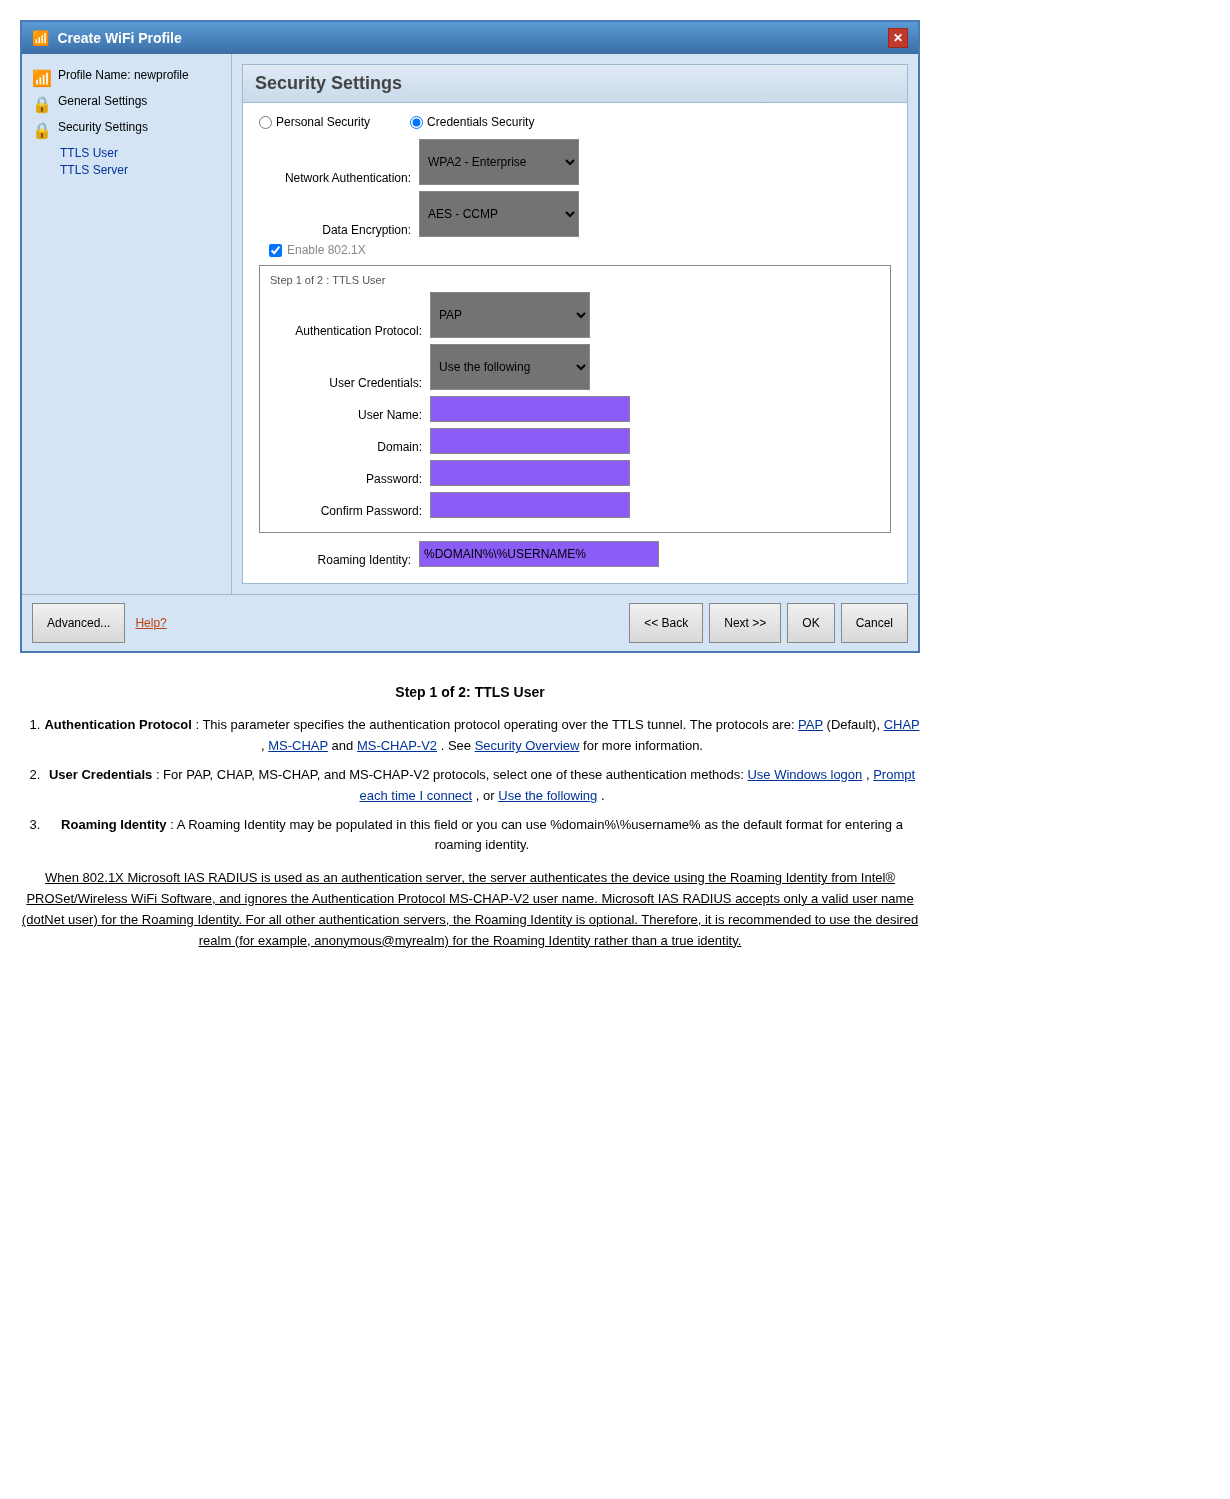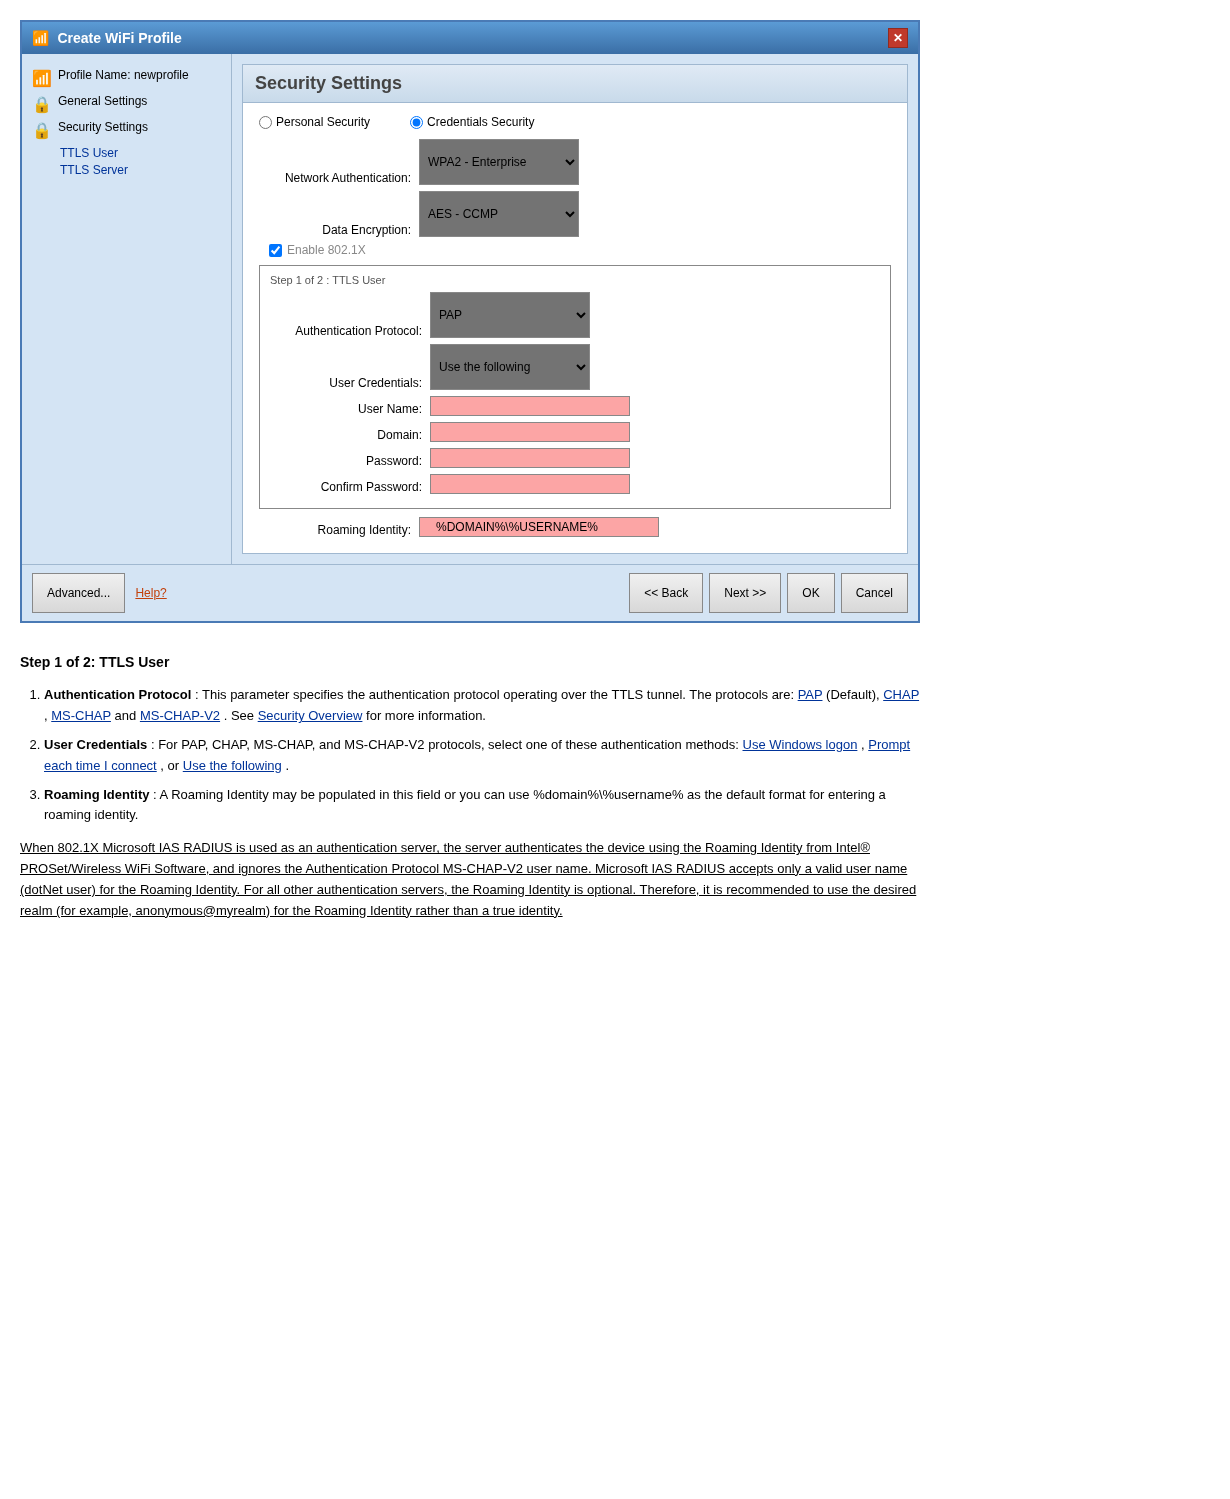--- a/index.html
+++ b/index.html
@@ -135,25 +135,25 @@
     }
     select.dropdown {
       font-size: 12px;
       padding: 14px 4px;
       border: 1px solid #888;
       background: #737373;
       min-width: 160px;
     }
     input.text-field {
       font-size: 12px;
-      padding: 2px 16px;
+      padding: 2px 4px;
       border: 1px solid #888;
-      background: #fca5a5;
+      background: #8b5cf6;
       width: 200px;
-      height: 20px;
+      height: 26px;
     }
 
     .cisco-btn {
       background: linear-gradient(to bottom, #5b9bd5, #2a6eaa);
       color: #fff;
       border: 1px solid #2a6eaa;
       font-size: 12px;
       font-weight: bold;
       padding: 3px 10px;
       cursor: pointer;
@@ -220,20 +220,21 @@
     }
     .sub-form .form-label {
       width: 130px;
     }
 
     
     .description {
       width: 900px;
       font-size: 13px;
       line-height: 1.6;
+      text-align: center;
     }
     .description h2 {
       font-size: 14px;
       font-weight: bold;
       margin-bottom: 12px;
     }
     .description ol {
       margin-left: 24px;
       margin-bottom: 12px;
     }

